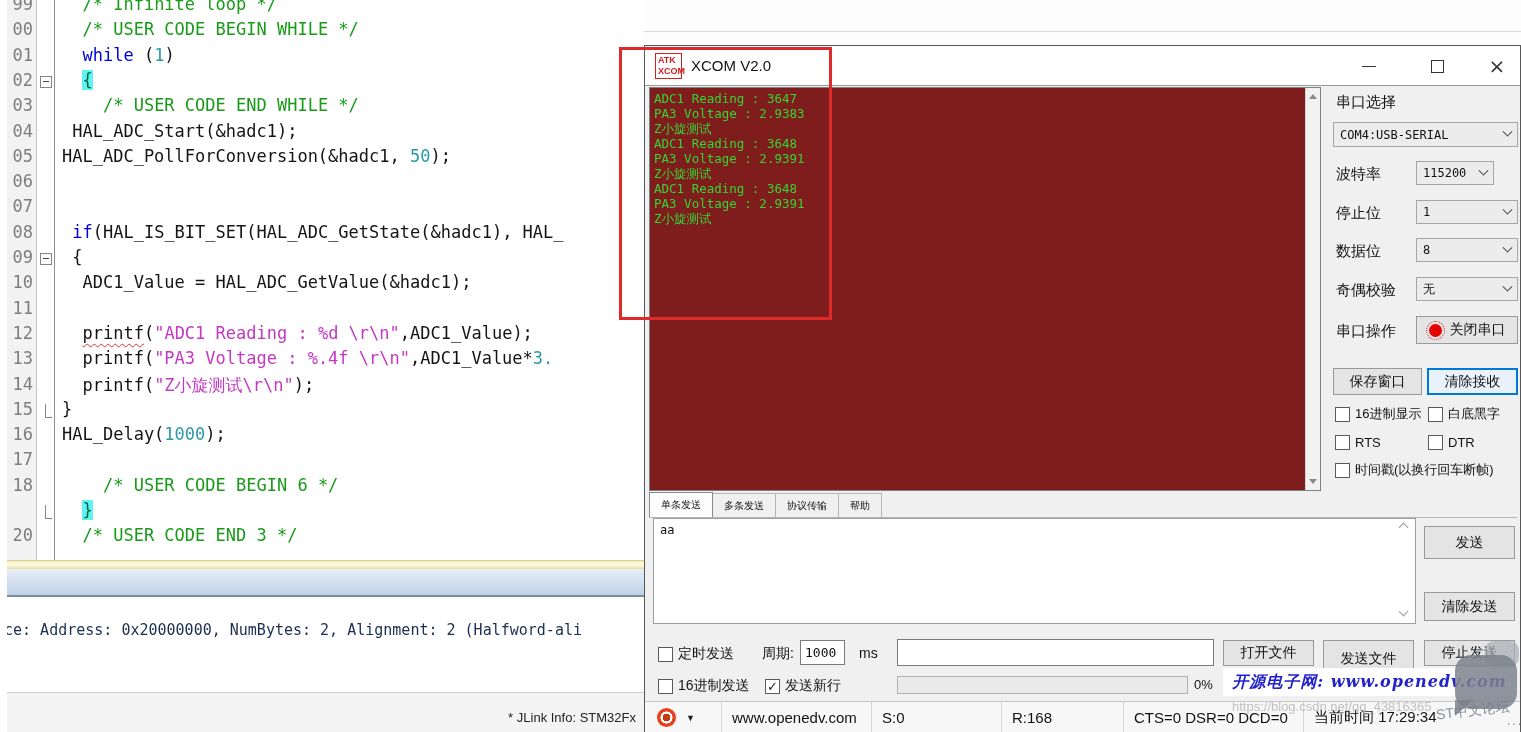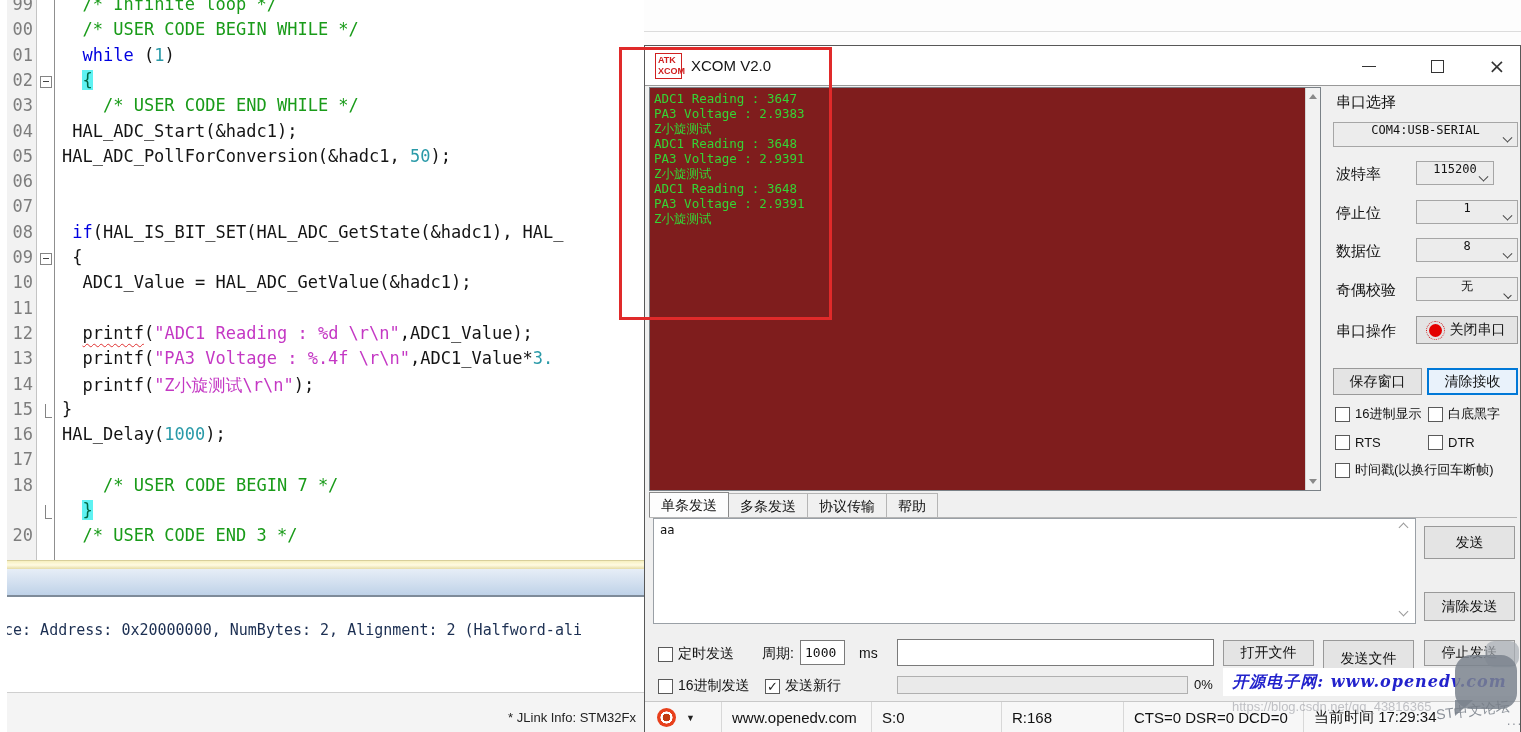--- a/index.html
+++ b/index.html
@@ -55,33 +55,33 @@
 
   .term-wrap { left:4px; top:41px; width:672px; height:404px; border:1px solid #7a8187; background:#7f1d1d; }
   .term-text { position:absolute; left:4px; top:3px; }
   .term-line { font:12.5px "DejaVu Sans Mono", monospace; line-height:15px; color:#35d435; white-space:pre; }
   .term-scroll { position:absolute; right:0; top:0; width:15px; height:402px; background:#f2f2f2; border-left:1px solid #d5d5d5; }
   .tri-up    { position:absolute; top:6px; left:3px; width:0; height:0; border-left:4px solid transparent; border-right:4px solid transparent; border-bottom:5px solid #8a8a8a; }
   .tri-down  { position:absolute; bottom:6px; left:3px; width:0; height:0; border-left:4px solid transparent; border-right:4px solid transparent; border-top:5px solid #8a8a8a; }
 
   .plabel { font-size:15px; color:#121212; }
   .combo { background:#ececec; border:1px solid #a6a6a6; display:flex; align-items:center; padding:0 6px;
-           font:12px "DejaVu Sans Mono", monospace; color:#111;flex-direction:column; }
+           font:12px "DejaVu Sans Mono", monospace; color:#111; }
   .chev { margin-left:auto; width:7px; height:7px; border-right:1.6px solid #454545; border-bottom:1.6px solid #454545;
           transform:rotate(45deg) translate(-2px,-2px); }
   .btn { background:#e4e4e4; border:1px solid #999; display:flex; align-items:center; justify-content:center;
          font-size:14px; color:#111; }
   .btn-accent { border:2px solid #0078d7; background:#e9f2fb; }
   .cb { width:15px; height:15px; background:#fff; border:1px solid #5a5a5a; display:inline-flex;
         align-items:center; justify-content:center; font-size:13px; color:#222; vertical-align:-2px; }
   .cklabel { font-size:13px; color:#121212; margin-left:5px; }
   .led { width:13px; height:13px; border-radius:50%; background:#e40000; outline:1px dotted #cc2222; outline-offset:2px; margin-right:8px; }
 
   .tabs { left:4px; top:446px; height:26px; display:flex; align-items:flex-end; }
-  .tab { height:25px; line-height:24px; padding:0 11px; font-size:14px; color:#111;
+  .tab { height:25px; line-height:24px; padding:0 11px; font-size:10px; color:#111;
          background:#f0f0f0; border:1px solid #b5b5b5; border-left:none; }
   .tab:first-child { border-left:1px solid #8a8a8a; }
   .tab.active { background:#fdfdfd; border:1px solid #8a8a8a; border-bottom:1px solid #fdfdfd; height:26px; }
   .tabline { left:4px; top:471px; width:868px; height:1px; background:#b5b5b5; }
 
   .sendbox { left:8px; top:472px; width:763px; height:106px; background:#fff; border:1px solid #9aa0a6;
              font:12px "DejaVu Sans Mono", monospace; color:#111; padding:4px 6px; resize:none; overflow:hidden; }
   .send-chev-up   { left:755px; top:478px; width:7px; height:7px; border-right:1.6px solid #9a9a9a; border-top:1.6px solid #9a9a9a; transform:rotate(-45deg); }
   .send-chev-down { left:755px; top:562px; width:7px; height:7px; border-right:1.6px solid #9a9a9a; border-bottom:1.6px solid #9a9a9a; transform:rotate(45deg); }
 
@@ -158,21 +158,21 @@
         <div class="code-line" style="top: 221.7px;"><span class="seg-p"> </span><span class="seg-k">if</span><span class="seg-p">(HAL_IS_BIT_SET(HAL_ADC_GetState(&amp;hadc1), HAL_</span></div>
         <div class="code-line" style="top: 247px;"><span class="seg-p"> {</span></div>
         <div class="code-line" style="top: 272.3px;"><span class="seg-p">  ADC1_Value = HAL_ADC_GetValue(&amp;hadc1);</span></div>
         <div class="code-line" style="top: 297.6px;"></div>
         <div class="code-line" style="top: 322.9px;"><span class="seg-p">  </span><span class="seg-f">printf</span><span class="seg-p">(</span><span class="seg-s">"ADC1 Reading : %d \r\n"</span><span class="seg-p">,ADC1_Value);</span></div>
         <div class="code-line" style="top: 348.2px;"><span class="seg-p">  printf(</span><span class="seg-s">"PA3 Voltage : %.4f \r\n"</span><span class="seg-p">,ADC1_Value*</span><span class="seg-n">3.</span></div>
         <div class="code-line" style="top: 373.5px;"><span class="seg-p">  printf(</span><span class="seg-s">"Z小旋测试\r\n"</span><span class="seg-p">);</span></div>
         <div class="code-line" style="top: 398.8px;"><span class="seg-p">}</span></div>
         <div class="code-line" style="top: 424.1px;"><span class="seg-p">HAL_Delay(</span><span class="seg-n">1000</span><span class="seg-p">);</span></div>
         <div class="code-line" style="top: 449.4px;"></div>
-        <div class="code-line" style="top: 474.7px;"><span class="seg-p">    </span><span class="seg-c">/* USER CODE BEGIN 7 */</span></div>
+        <div class="code-line" style="top: 474.7px;"><span class="seg-p">    </span><span class="seg-c">/* USER CODE BEGIN 6 */</span></div>
         <div class="code-line" style="top: 500px;"><span class="seg-p">  </span><span class="seg-h">}</span></div>
         <div class="code-line" style="top: 525.3px;"><span class="seg-p">  </span><span class="seg-c">/* USER CODE END 3 */</span></div>
       </div>
     <div class="abs sep-yellow"></div>
     <div class="abs toolbar-band"></div>
     <div class="abs console">
       <div class="console-text">ce: Address: 0x20000000, NumBytes: 2, Alignment: 2 (Halfword-ali</div>
     </div>
     <div class="abs ide-status">
       <div class="ide-status-text">* JLink Info: STM32Fx</div>

